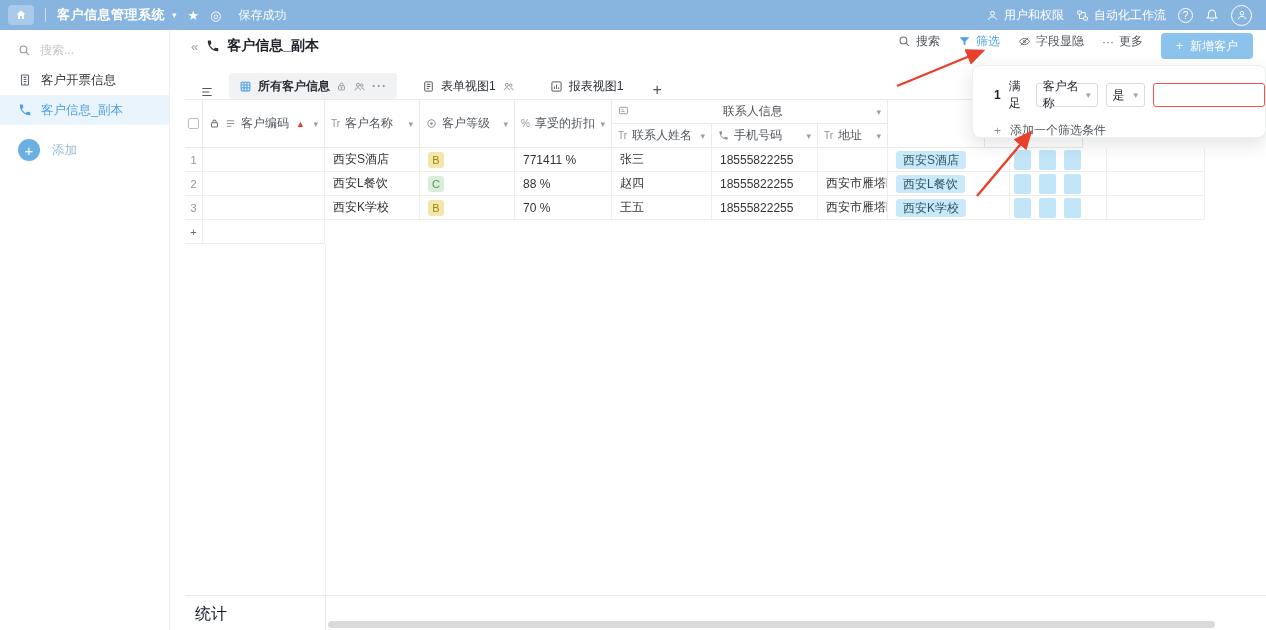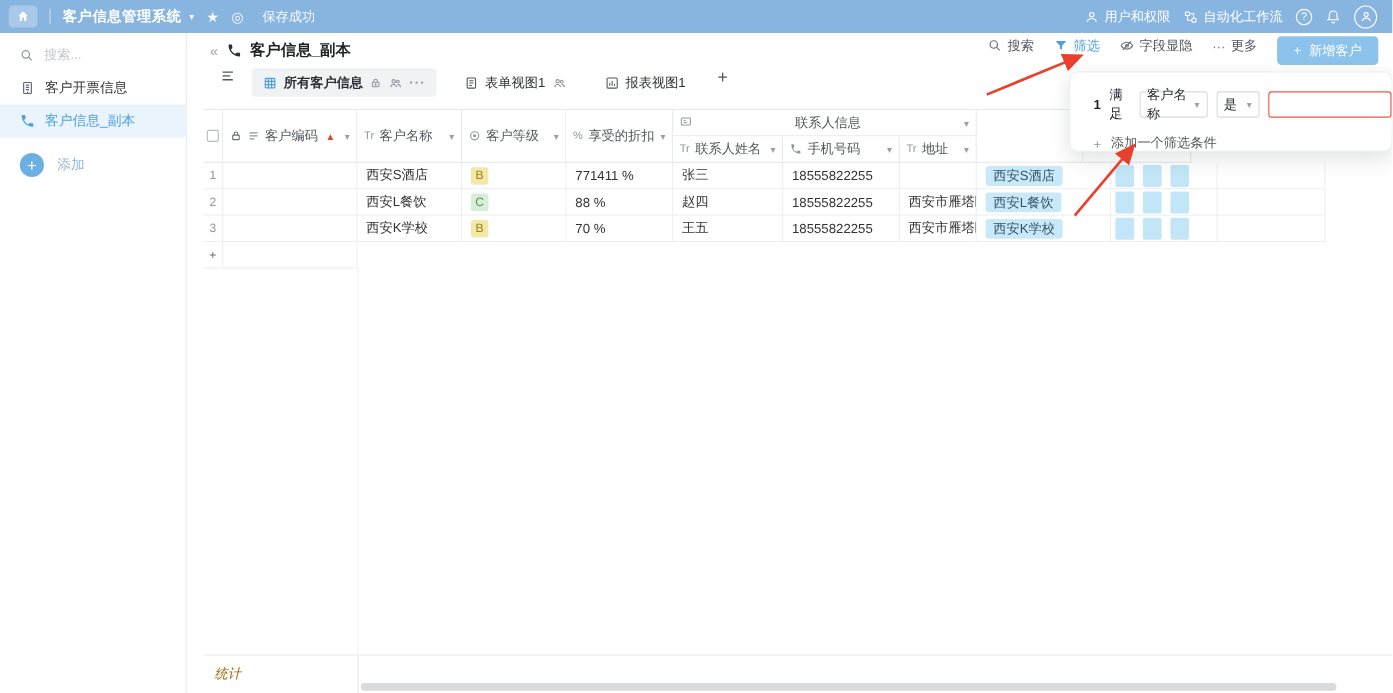--- a/index.html
+++ b/index.html
@@ -46,21 +46,21 @@
 .mh-title { display:flex; align-items:center; gap:7px; font-size:14px; font-weight:bold; color:#1f2329; }
 .mh-title .ic { color:#2b2f36; display:flex; }
 .mh-right { margin-left:auto; display:flex; align-items:flex-start; gap:18px; font-size:12px; color:#51565d; }
 .action { display:flex; align-items:center; gap:5px; cursor:pointer; }
 .action .ic { color:#6b7077; display:flex; }
 .action.filter-on { color:#4d9fe3; }
 .action.filter-on .ic { color:#4d9fe3; }
 .btn-new { background:#8cc3ec; color:#fff; border:none; border-radius:4px; height:26px;
   padding:0 15px; font-size:12px; display:flex; align-items:center; gap:7px; cursor:pointer; }
 
-.views { height:38px; display:flex; align-items:flex-start; padding-left:15px; gap:15px;
+.views { height:38px; display:flex; align-items:flex-end; padding-left:15px; gap:15px;
   border-bottom:1px solid #e9eaec; }
 .vmenu { color:#51565d; display:flex; cursor:pointer; }
 .vtab { display:flex; align-items:center; gap:6px; font-size:12px; color:#2b2f36;
   height:26px; padding:0 10px; border-radius:4px; cursor:pointer; }
 .vtab.active { background:#f1f2f4; font-weight:bold; }
 .vtab .ic { display:flex; color:#8f959e; }
 .vtab .ic.blue { color:#4d9fe3; }
 .vtab .dots { color:#8f959e; letter-spacing:1px; }
 .vadd { color:#51565d; font-size:16px; cursor:pointer; margin-left:4px; }
 
@@ -95,21 +95,21 @@
 .tag { display:inline-block; height:18px; line-height:18px; background:#c9e9f9; color:#33556b;
   border-radius:3px; padding:0 7px; font-size:12px; }
 .sqwrap { gap:8px; padding:0 4px; }
 .sq { width:17px; height:20px; border-radius:2px; background:#c2e5f8; }
 .addrow { display:flex; height:24px; }
 .addrow .cell { cursor:pointer; color:#6b7077; }
 
 
 .frozen-line { position:absolute; left:140px; top:214px; bottom:0; width:1px; background:#f0f1f3; }
 .stats { position:absolute; left:0; right:0; top:565px; height:35px; border-top:1px solid #e7e9eb; background:#fff; }
-.stats-label { position:absolute; left:10px; top:8px; font-size:12px; font-style:italic; color:#a16207; cursor:pointer; }
+.stats-label { position:absolute; left:10px; top:8px; font-size:16px; color:#0f172a; cursor:pointer; }
 .stats-divider { position:absolute; left:140px; top:0; height:35px; width:1px; background:#e7e9eb; }
 .hscroll { position:absolute; left:143px; top:591px; width:887px; height:7px; border-radius:4px; background:#d8dadc; cursor:pointer; }
 
 
 .popup { position:absolute; left:787px; top:35px; width:294px; height:73px; background:#fff;
   border:1px solid #eceef0; border-radius:8px; box-shadow:0 6px 18px rgba(31,35,41,.13);
   z-index:5; padding:12px 0 0 21px; }
 .prow { display:flex; align-items:center; gap:8px; font-size:12px; color:#1f2329; }
 .pindex { font-weight:bold; }
 .psel { display:flex; align-items:center; justify-content:space-between; border:1px solid #d8dcde;

